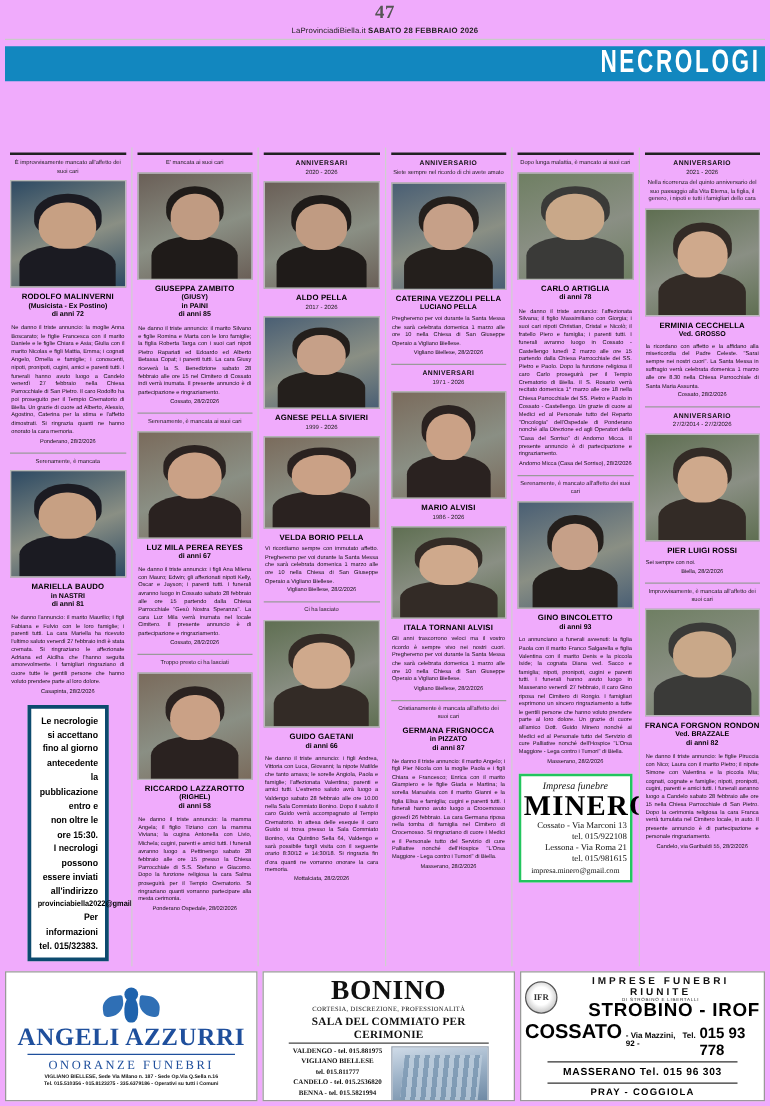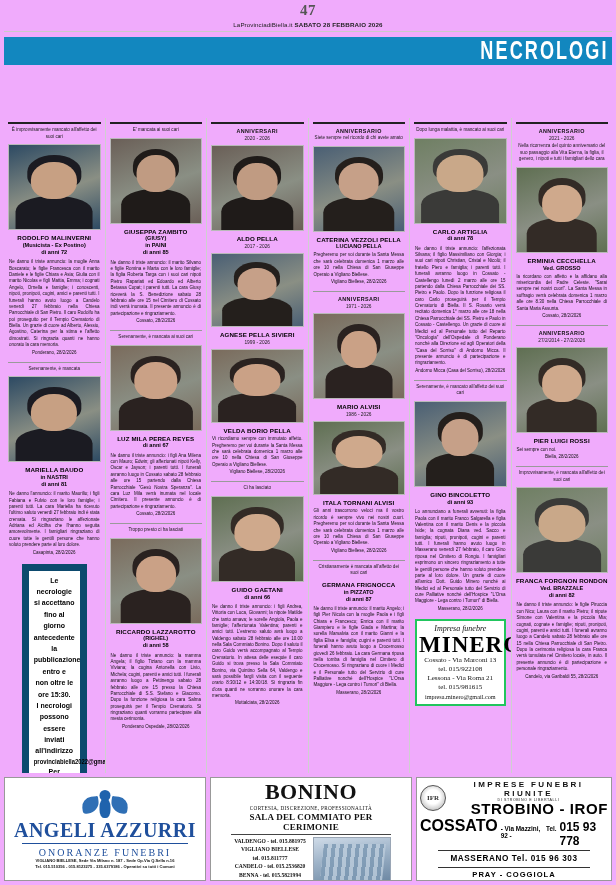--- a/index.html
+++ b/index.html
@@ -101,21 +101,21 @@
     position:absolute; left:50%; bottom:0; transform:translateX(-50%);
     border-radius:46% 46% 0 0;
   }
   .photo .hair {
     position:absolute; left:50%; transform:translateX(-50%);
     border-radius:50% 50% 36% 36%;
   }
 
   
   .rules-box {
-    border:7px solid #0c4a6e; margin:6px 14px; padding:4px 3px; text-align:center;
+    border:3px solid #0c4a6e; margin:6px 14px; padding:4px 3px; text-align:right;
     background:#fff;
   }
   .rules-box p {
     font-family:"Liberation Sans", sans-serif;
     font-weight:700; font-size:7.6px; line-height:1.5; color:#000;
     transform: scaleX(0.92);
   }
   .rules-box p.small { font-size:6.4px; }
 
   
@@ -213,21 +213,21 @@
     text-align:center; background:#fff;
   }
   .minero .imp {
     font-family:"Liberation Serif", serif; font-style:italic; font-size:8px; color:#111;
   }
   .minero .brand {
     font-family:"Liberation Serif", serif; font-weight:700; font-size:23px;
     letter-spacing:1px; color:#000; line-height:1;
   }
   .minero .ln {
-    font-family:"Liberation Serif", serif; font-size:7px; color:#111; line-height:1.3;
+    font-family:"Liberation Serif", serif; font-size:7px; color:#111; line-height:1.3;text-align:right;
   }
   .minero .mail {
     font-family:"Liberation Serif", serif; font-size:6.2px; color:#111; margin-top:1px;
   }
 </style>
 </head>
 <body>
 
 <div class="page">
 

